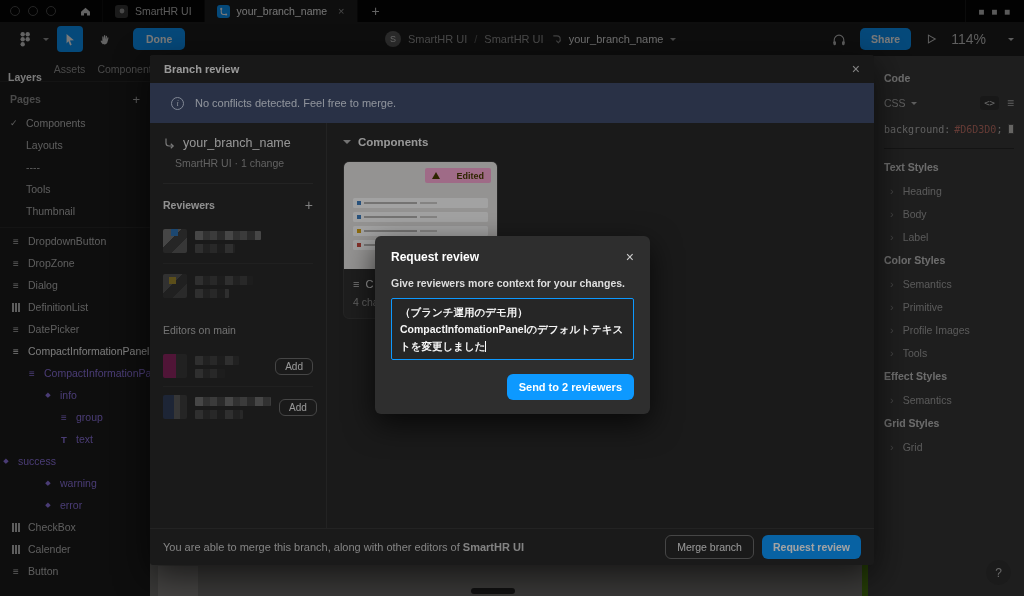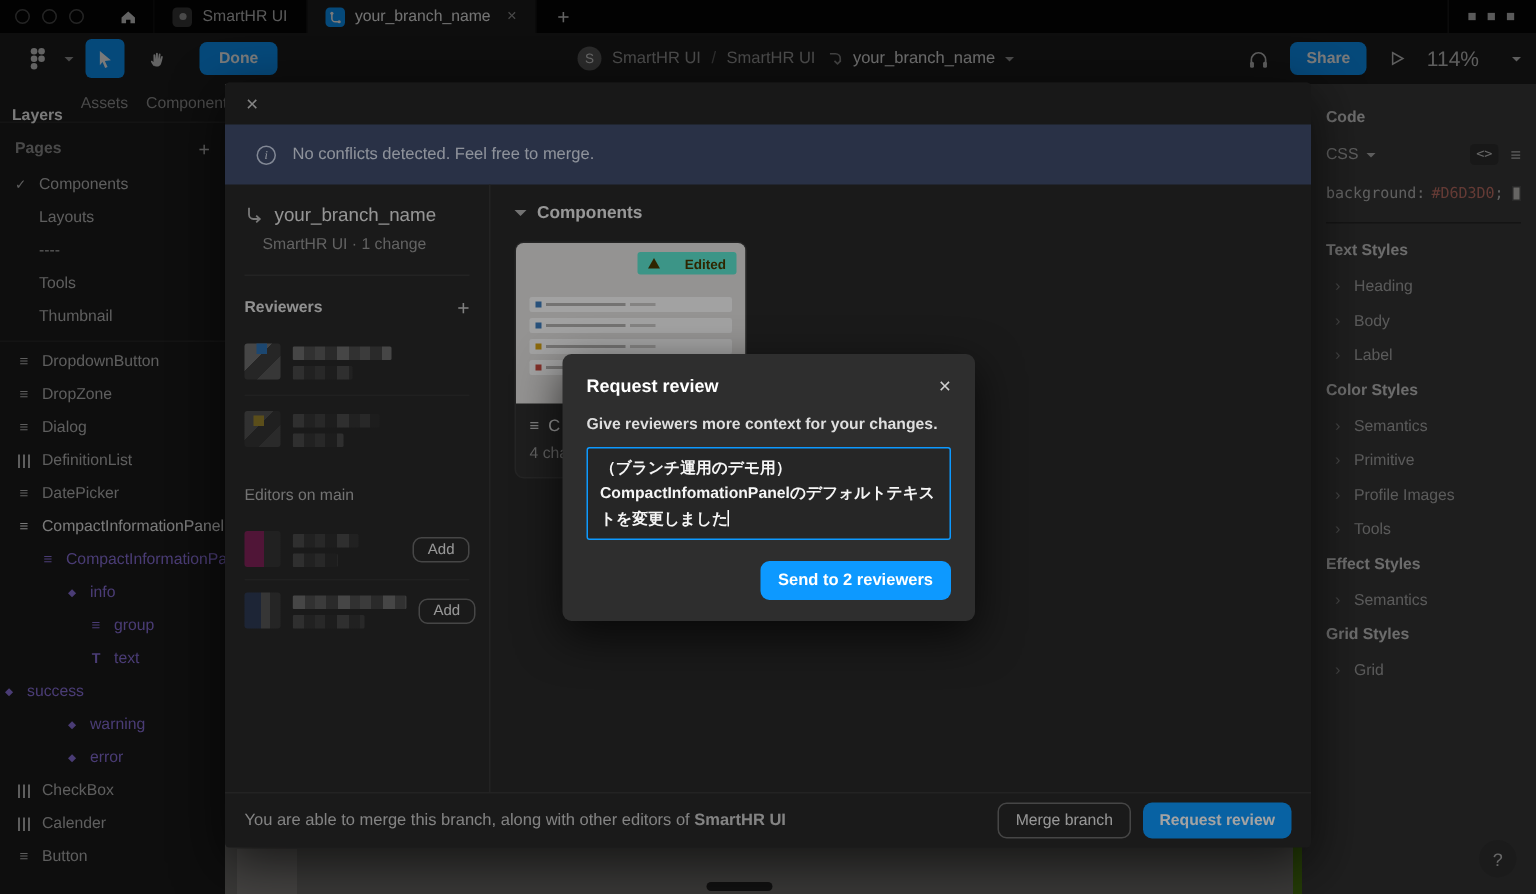--- a/index.html
+++ b/index.html
@@ -104,21 +104,21 @@
   .editors-hdr { margin:16px 0 10px; font-size:10.5px; color:#b5b5b5; }
   .editor-row { display:flex; align-items:center; gap:8px; padding:8px 0; }
   .editor-row + .editor-row { border-top:1px solid #333; }
   .add-btn { margin-left:auto; background:transparent; border:1px solid #6e6e6e; color:#ededed; border-radius:6px; font-size:10px; padding:2px 9px; font-family:inherit; }
 
   .bm-main { flex:1; padding:13px 16px; position:relative; }
   .comp-hdr { display:flex; align-items:center; gap:7px; color:#ededed; font-size:11.5px; font-weight:bold; }
   .tri-down { width:0; height:0; border:4px solid transparent; border-top-color:#b5b5b5; margin-top:4px; }
   .change-card { width:155px; margin-top:13px; background:#303030; border-radius:6px; overflow:hidden; border:1px solid #3a3a3a; }
   .card-thumb { position:relative; height:107px; background:#e8e6e4; }
-  .edited-badge { position:absolute; top:6px; right:6px; background:#5eead4; color:#4a3b00; font-size:9px; font-weight:bold; padding:2.5px 7px; border-radius:2px; display:flex; align-items:center; gap:16px; }
+  .edited-badge { position:absolute; top:6px; right:6px; background:#f9a8d4; color:#4a3b00; font-size:9px; font-weight:bold; padding:2.5px 7px; border-radius:2px; display:flex; align-items:center; gap:16px; }
   .warn-tri { width:0; height:0; border:4px solid transparent; border-bottom:7px solid #4a3b00; margin-top:-4px; }
   .thumb-rows { padding:36px 9px 0; }
   .thumb-row { height:10px; background:#fdfdfd; border-radius:1.5px; margin-bottom:4px; display:flex; align-items:center; gap:3px; padding:0 4px; }
   .tr-ico { width:4px; height:4px; flex:none; }
   .tr-dash1 { width:42%; height:2.5px; background:#b6b4b2; }
   .tr-dash2 { width:13%; height:2.5px; background:#cfcdcb; }
   .card-name-row { display:flex; align-items:center; gap:6px; padding:9px 9px 2px; color:#ededed; font-size:11px; }
   .card-changes { padding:4px 9px 10px; color:#9a9a9a; font-size:10.5px; }
 
   .bm-footer { height:37px; flex:none; border-top:1px solid #383838; display:flex; align-items:center; padding:0 13px; gap:8px; font-size:11px; color:#cdcdcd; }
@@ -420,20 +420,21 @@
         </div>
       </div>
   </div>
 
   <div class="help-btn">?</div>
 
   <div class="ov ov1"></div>
 
   <section class="branch-modal">
     <div class="bm-header">
+      <span class="bm-title">Branch review</span>
       <span class="x-close">×</span>
     </div>
     <div class="bm-banner">
       <span class="info-circ">i</span>
       <span>No conflicts detected. Feel free to merge.</span>
     </div>
     <div class="bm-body">
 
       <div class="bm-left">
         <div class="branch-row">

